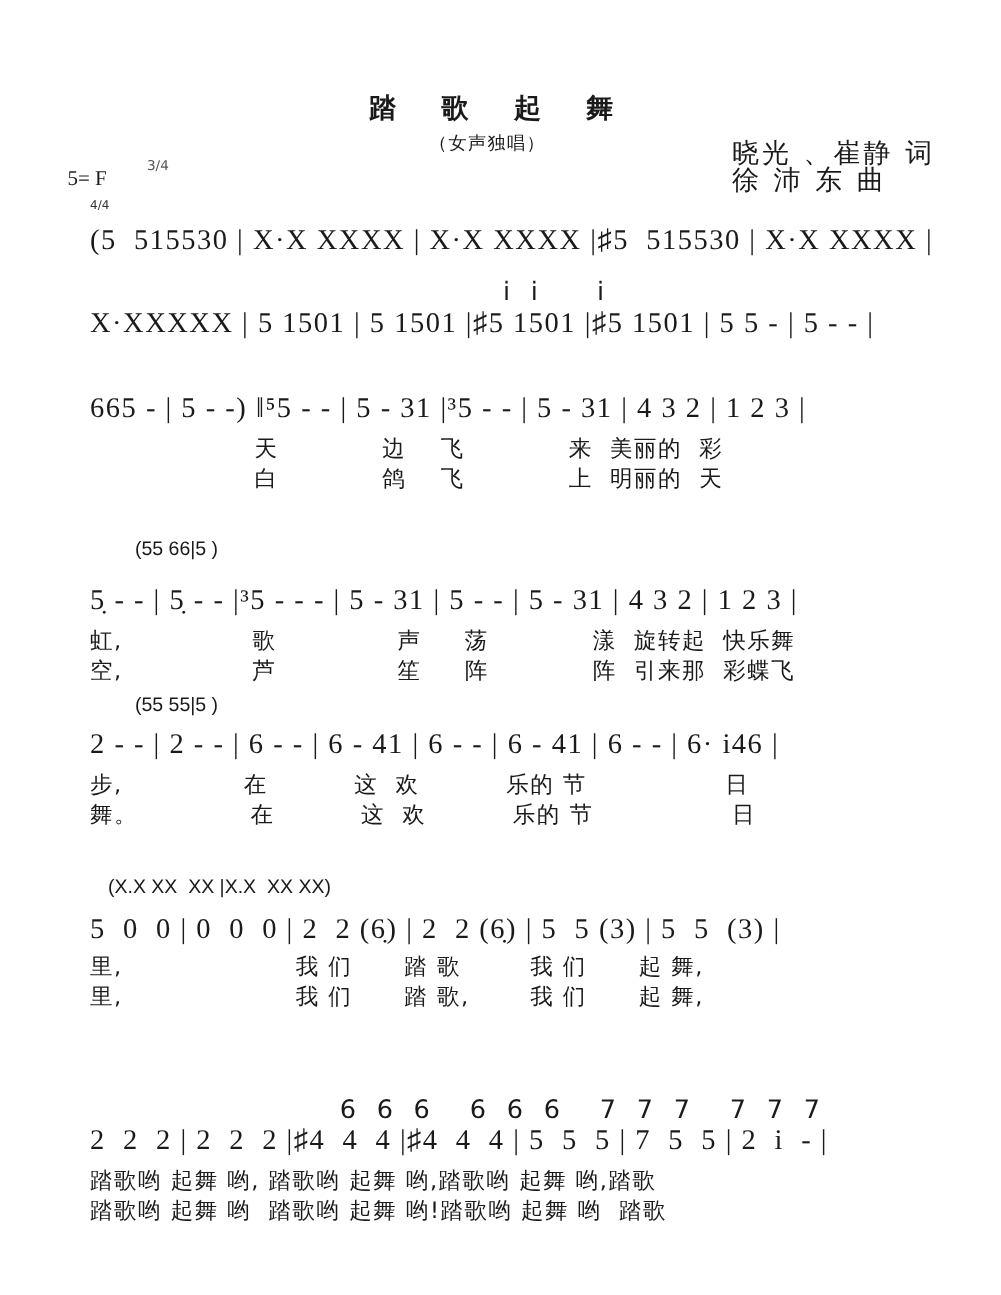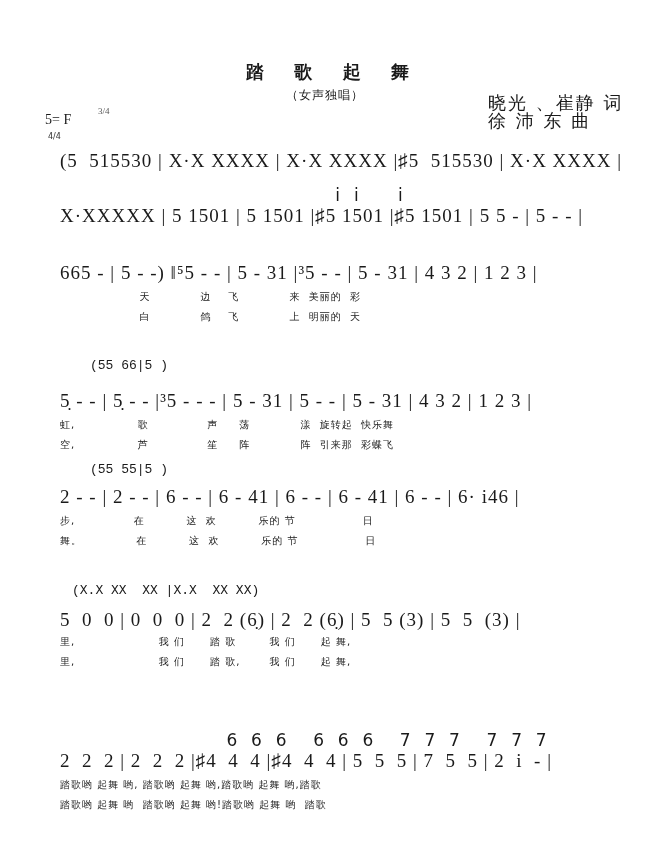--- a/index.html
+++ b/index.html
@@ -12,31 +12,31 @@
       position: absolute; left: 0; width: 667px; top: 60px; text-align: center;
       font-family: "DejaVu Serif", "Liberation Serif", serif;
       font-size: 18px; letter-spacing: 12px; font-weight: bold;
     }
     .subtitle {
       position: absolute; left: 0; width: 650px; top: 87px; text-align: center;
       font-size: 12px; letter-spacing: 1px;
     }
     .credits { position: absolute; left: 488px; top: 94px; font-size: 18px; line-height: 18px; letter-spacing: 2px; }
     .key { position: absolute; left: 45px; top: 112px; font-family: "Liberation Serif", serif; font-size: 14px; }
-    .timesig { position: absolute; left: 98px; top: 107px; font-size: 9px; line-height: 9px; text-align: right; color: #555; font-family: Liberation Serif, serif; }
-    .timesig2 { position: absolute; left: 48px; top: 132px; font-size: 8px; color: #333; }
+    .timesig { position: absolute; left: 98px; top: 107px; font-size: 9px; line-height: 9px; text-align: right; color: #555; }
+    .timesig2 { position: absolute; left: 60px; top: 132px; font-size: 8px; color: #333; }
 
     .row { position: absolute; left: 60px; right: 50px; }
     .notes {
       position: absolute; left: 0; right: 0; font-family: Liberation Serif, serif;
       font-size: 19px; white-space: pre; letter-spacing: 1px;
     }
     .upper { position: absolute; left: 0; right: 0; font-size: 17px; white-space: pre; letter-spacing: 1px; }
-    .lyric { position: absolute; left: 0; right: 0; font-size: 10px; white-space: pre; letter-spacing: 1px; }
-    .pre { position: absolute; font-family: Liberation Mono, monospace; font-size: 13px; white-space: pre; }
+    .lyric { position: absolute; left: 0; right: 0; font-size: 15px; white-space: pre; letter-spacing: 1px; }
+    .pre { position: absolute; font-family: Liberation Sans, sans-serif; font-size: 13px; white-space: pre; }
   </style>
 </head>
 <body>
 
 <div class="title">踏 歌 起 舞</div>
 <div class="subtitle">（女声独唱）</div>
 <div class="credits">
   <div>晓光 、崔静 词</div>
   <div>徐 沛 东 曲</div>
 </div>

